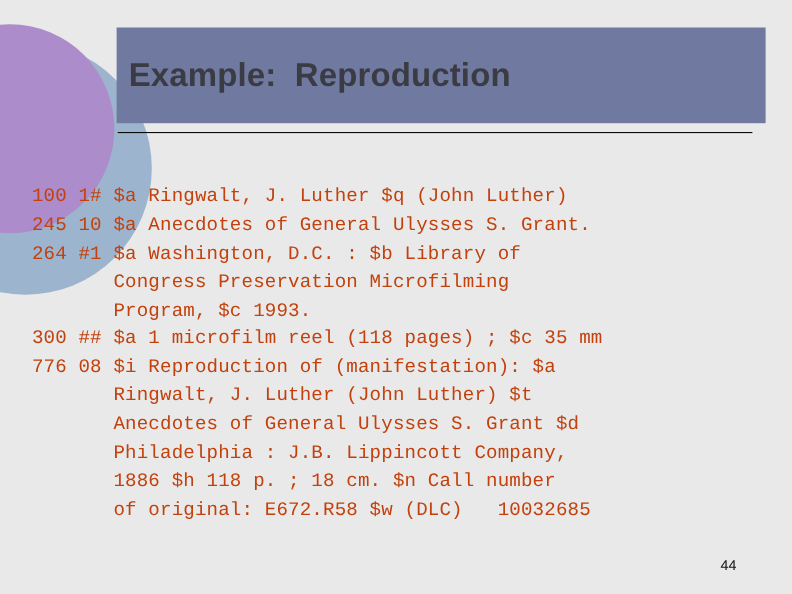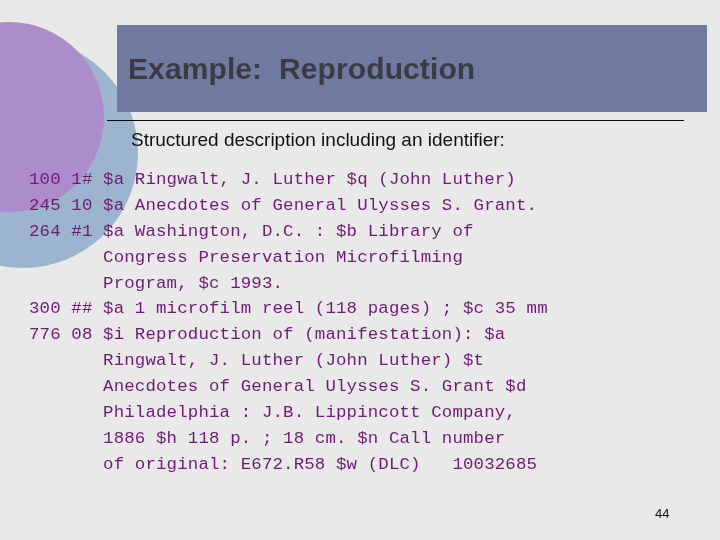--- a/index.html
+++ b/index.html
@@ -46,21 +46,20 @@
   
   #title-banner {
     position: absolute;
     left: 106px;
     top: 25px;
     width: 590px;
     height: 87px;
     background: #707aa0;
     display: flex;
     align-items: center;
-    margin-left: 11px;
   }
   #page-title {
     margin: 0;
     padding: 0 0 0 11px;
     font-size: 30px;
     font-weight: bold;
     color: #3b3b44;
     letter-spacing: 0.1px;
     white-space: pre;
     line-height: 1;
@@ -88,21 +87,21 @@
 
   
   #record-block {
     position: absolute;
     left: 29px;
     top: 167px;
     width: 680px;
     font-family: "Liberation Mono", "DejaVu Sans Mono", monospace;
     font-size: 17.4px;
     line-height: 25.9px;
-    color: #701a75;
+    color: #c2410c;
     letter-spacing: 0.15px;
     white-space: pre;
   }
   .record-line {
     white-space: pre;
     height: 25.9px;
   }
 
   
   #page-number {
@@ -121,19 +120,18 @@
 
   <div class="deco-circle" id="circle-blue"></div>
   <div class="deco-circle" id="circle-purple"></div>
 
   <div id="title-banner">
     <h1 id="page-title">Example:  Reproduction</h1>
   </div>
 
   <div id="title-rule"></div>
 
-  <div id="subtitle">Structured description including an identifier:</div>
 
   <div id="record-block"><div class="record-line">100 1# $a Ringwalt, J. Luther $q (John Luther)</div><div class="record-line">245 10 $a Anecdotes of General Ulysses S. Grant.</div><div class="record-line">264 #1 $a Washington, D.C. : $b Library of</div><div class="record-line">       Congress Preservation Microfilming</div><div class="record-line">       Program, $c 1993.</div><div class="record-line">300 ## $a 1 microfilm reel (118 pages) ; $c 35 mm</div><div class="record-line">776 08 $i Reproduction of (manifestation): $a</div><div class="record-line">       Ringwalt, J. Luther (John Luther) $t</div><div class="record-line">       Anecdotes of General Ulysses S. Grant $d</div><div class="record-line">       Philadelphia : J.B. Lippincott Company,</div><div class="record-line">       1886 $h 118 p. ; 18 cm. $n Call number</div><div class="record-line">       of original: E672.R58 $w (DLC)   10032685</div></div>
 
   <div id="page-number">44</div>
 
 </div>
 
 </body></html>

